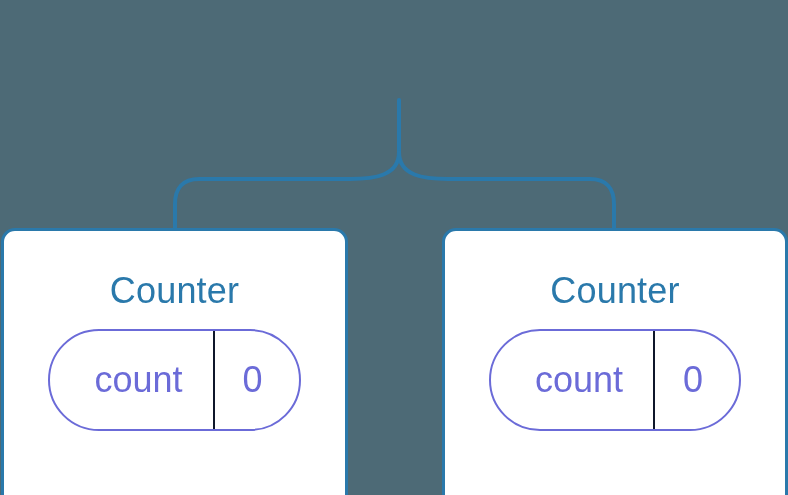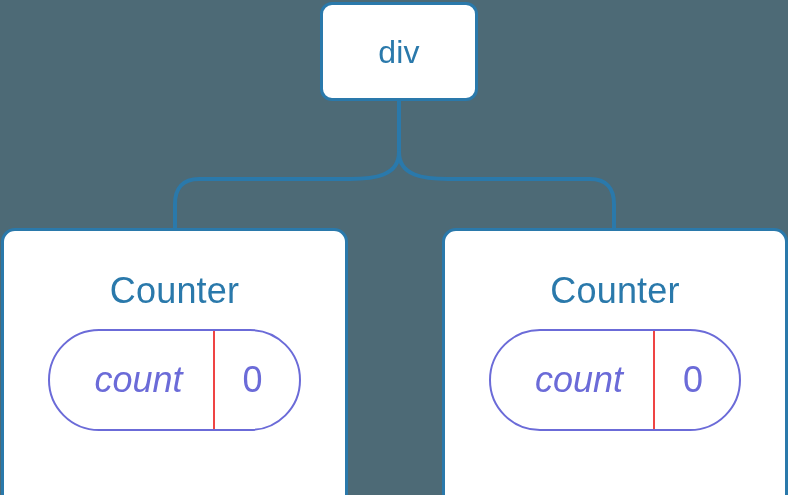--- a/index.html
+++ b/index.html
@@ -95,44 +95,40 @@
   .state-value {
     display: flex;
     align-items: center;
     justify-content: center;
     color: #6b6bd8;
     font-size: 36px;
     line-height: 1;
   }
   .state-key {
     padding: 0 30px 0 44px;
-    border-right: 2px solid #ef4444;
-    font-style: italic;
+    border-right: 2px solid #0f172a;
   }
   .state-value {
     padding: 0 36px 0 28px;
   }
 </style>
 </head>
 <body>
 
 <div id="canvas">
 
   <svg id="connectors" viewBox="0 0 788 495" width="788" height="495" xmlns="http://www.w3.org/2000/svg">
 
     <path d="M 399 100 L 399 152" fill="none" stroke="#2a79ab" stroke-width="4" stroke-linecap="round"></path>
 
     <path d="M 399 152 C 399 176, 374 179, 350 179 L 199 179 C 183 179, 175 188, 175 204 L 175 232" fill="none" stroke="#2a79ab" stroke-width="4" stroke-linecap="round"></path>
 
     <path d="M 399 152 C 399 176, 424 179, 448 179 L 590 179 C 606 179, 614 188, 614 204 L 614 232" fill="none" stroke="#2a79ab" stroke-width="4" stroke-linecap="round"></path>
   </svg>
 
-  <div class="node-box" id="root-node">
-    <span class="root-label">div</span>
-  </div>
 
   <div class="node-box component-card" id="child-card-0">
     <div class="component-name">Counter</div>
     <div class="state-pill">
       <div class="state-key">count</div>
       <div class="state-value">0</div>
     </div>
   </div>
 
   <div class="node-box component-card" id="child-card-1">

